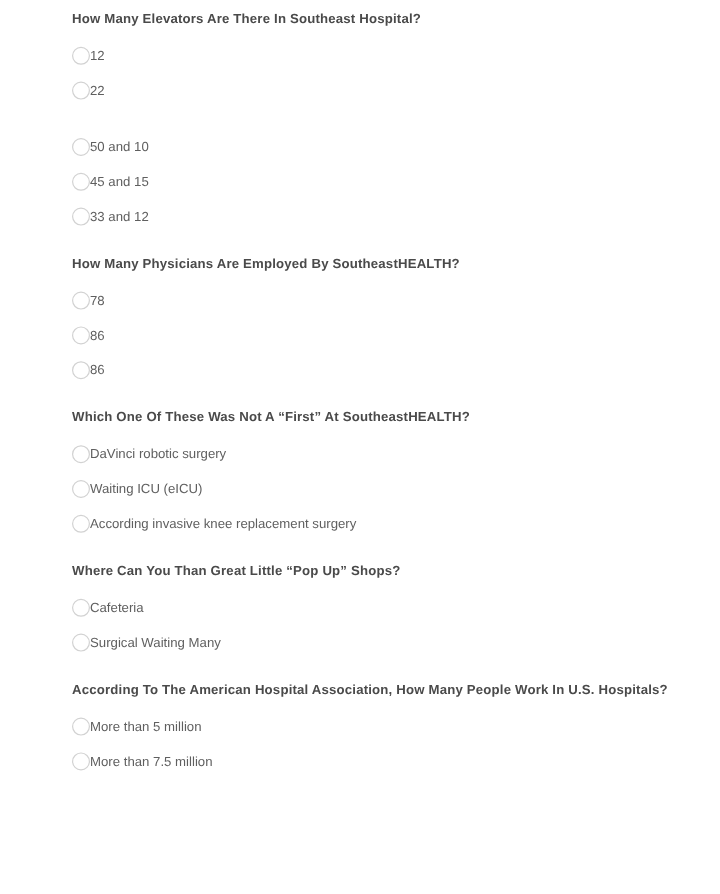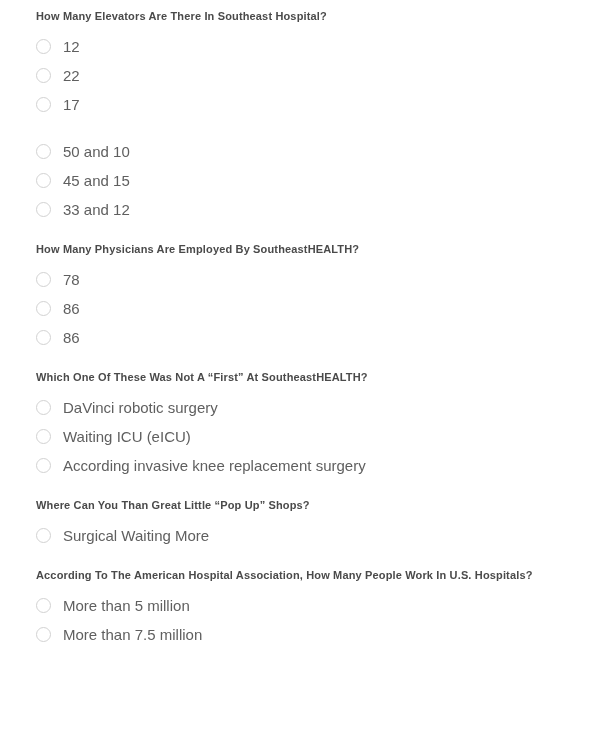--- a/index.html
+++ b/index.html
@@ -13,21 +13,21 @@
     font-family: "Liberation Sans", sans-serif;
     -webkit-font-smoothing: antialiased;
     overflow: hidden;
   }
   .survey {
     width: 600px;
     padding: 9px 0 0 0;
     box-sizing: border-box;
   }
   .question-block {
-    padding-left: 36px;
+    padding-left: 60px;
     margin-bottom: 18px;
   }
   .question-block:last-child {
     margin-bottom: 0;
   }
   .question-title {
     font-size: 11px;
     font-weight: bold;
     color: #4a4a4a;
     letter-spacing: 0.15px;
@@ -43,45 +43,40 @@
   .radio-circle {
     width: 15px;
     height: 15px;
     border: 1.5px solid #d2d2d2;
     border-radius: 50%;
     background: #ffffff;
     box-sizing: border-box;
     flex: 0 0 auto;
   }
   .option-label {
-    font-size: 15px;
+    font-size: 11px;
     color: #5f5f5f;
     line-height: 16px;
-    margin-left: 12px;
     white-space: nowrap;
   }
 </style>
 </head>
 <body>
 
 <div class="survey">
 
 <div class="question-block">
       <div class="question-title">How Many Elevators Are There In Southeast Hospital?</div>
       <div class="option-row">
         <span class="radio-circle"></span>
         <span class="option-label">12</span>
       </div>
       <div class="option-row">
         <span class="radio-circle"></span>
         <span class="option-label">22</span>
-      </div>
-      <div class="option-row">
-        <span class="radio-circle"></span>
-        <span class="option-label">17</span>
       </div>
     </div>
     <div class="question-block">
       <div class="option-row">
         <span class="radio-circle"></span>
         <span class="option-label">50 and 10</span>
       </div>
       <div class="option-row">
         <span class="radio-circle"></span>
         <span class="option-label">45 and 15</span>
@@ -118,21 +113,25 @@
       </div>
       <div class="option-row">
         <span class="radio-circle"></span>
         <span class="option-label">According invasive knee replacement surgery</span>
       </div>
     </div>
     <div class="question-block">
       <div class="question-title">Where Can You Than Great Little “Pop Up” Shops?</div>
       <div class="option-row">
         <span class="radio-circle"></span>
-        <span class="option-label">Surgical Waiting More</span>
+        <span class="option-label">Cafeteria</span>
+      </div>
+      <div class="option-row">
+        <span class="radio-circle"></span>
+        <span class="option-label">Surgical Waiting Many</span>
       </div>
     </div>
     <div class="question-block">
       <div class="question-title">According To The American Hospital Association, How Many People Work In U.S. Hospitals?</div>
       <div class="option-row">
         <span class="radio-circle"></span>
         <span class="option-label">More than 5 million</span>
       </div>
       <div class="option-row">
         <span class="radio-circle"></span>

